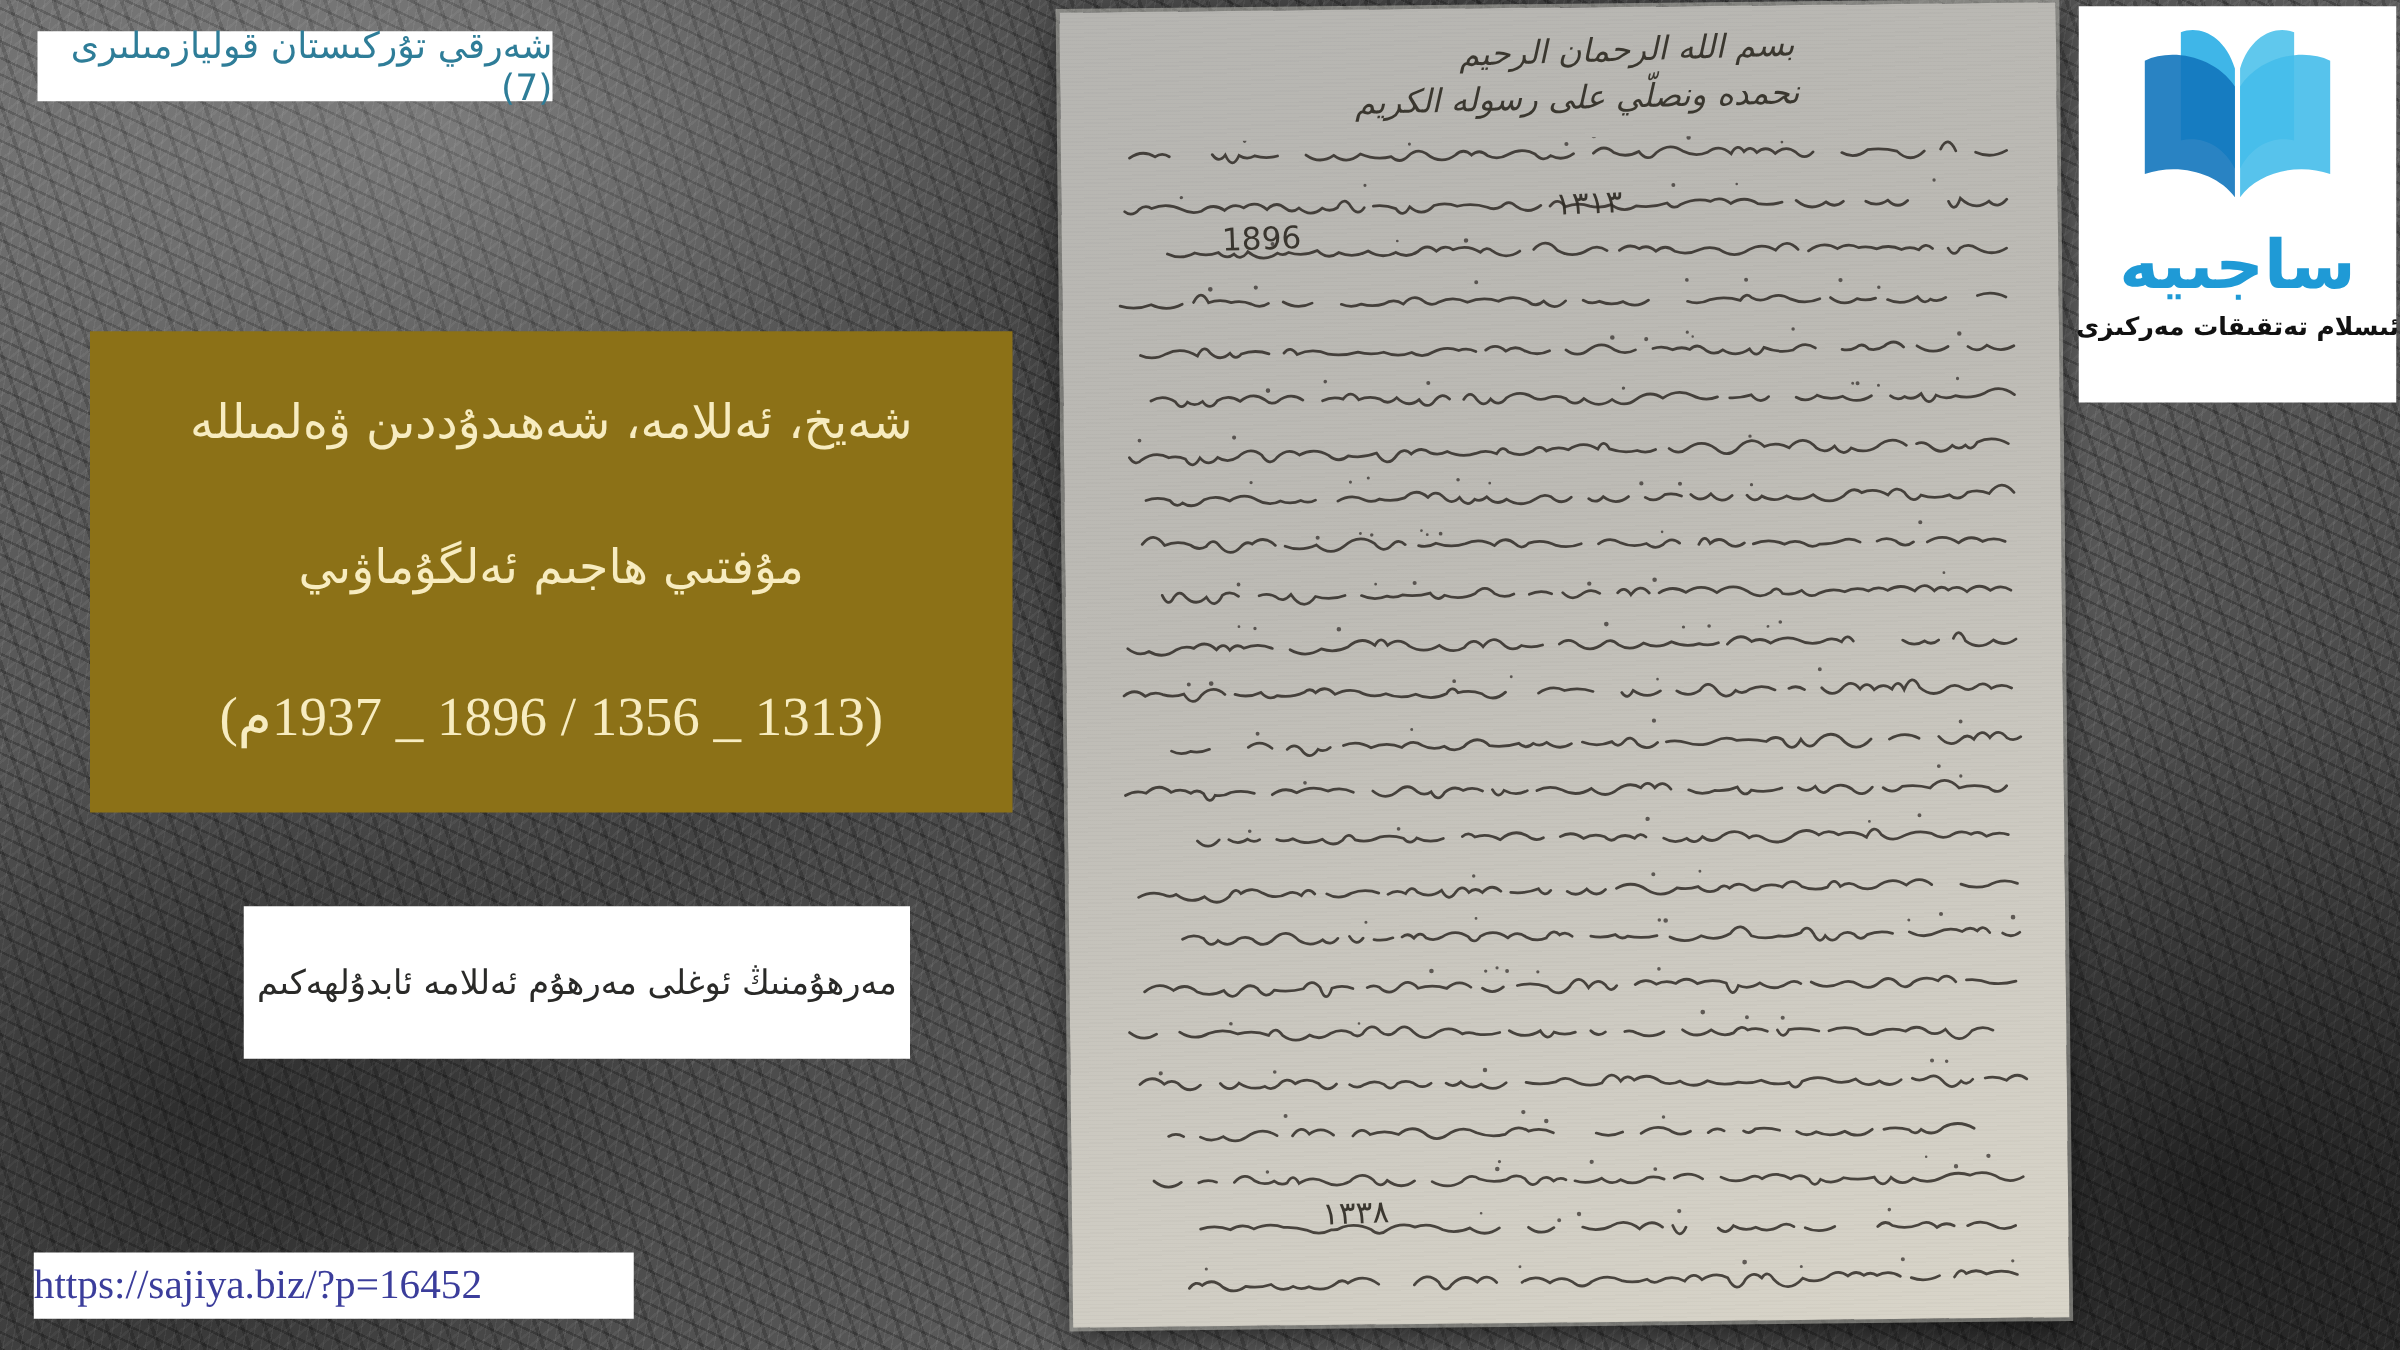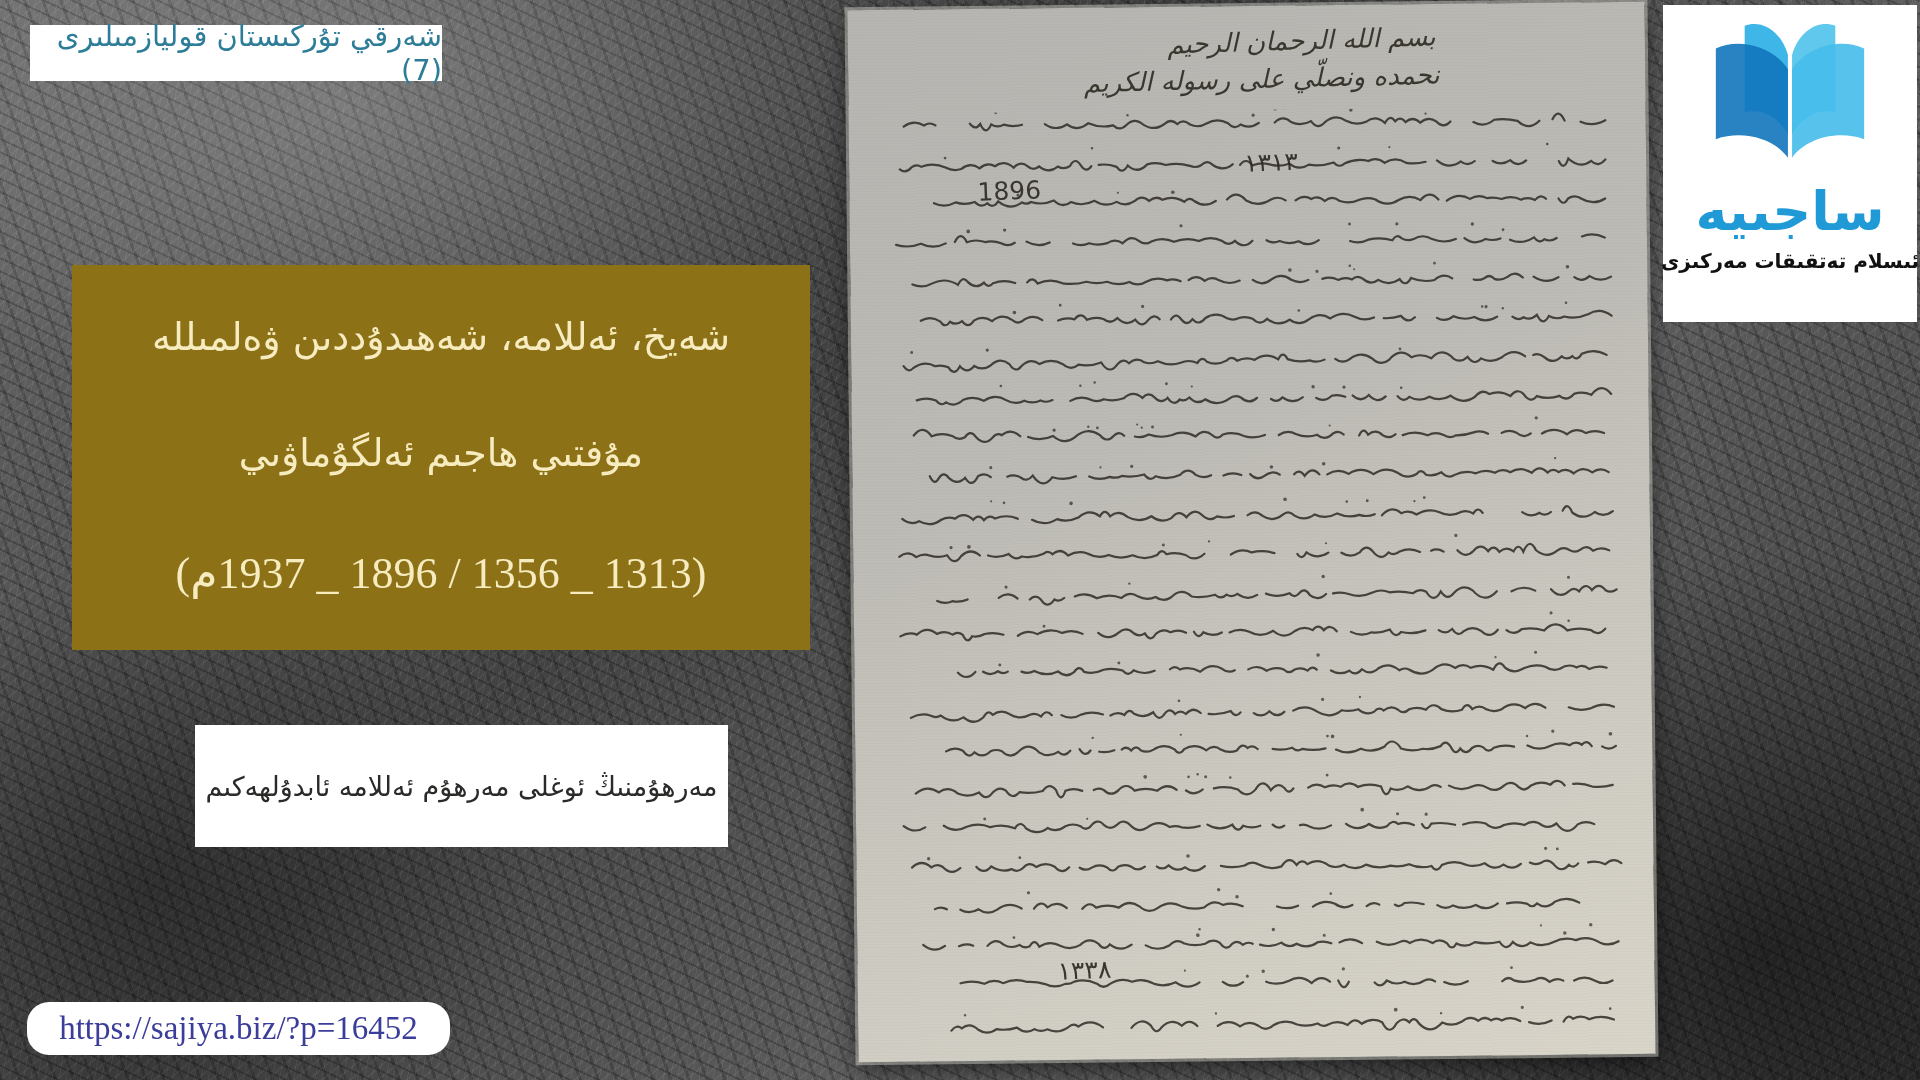--- a/index.html
+++ b/index.html
@@ -39,22 +39,22 @@
   .title-line.numbers{font-family:"Liberation Serif","DejaVu Sans",serif;font-size:44px;}
   
   .info-box{
     position:absolute;left:195px;top:690px;width:533px;height:122px;
     direction:rtl;display:flex;flex-direction:column;justify-content:space-evenly;align-items:center;
     color:#2a2a28;padding:6px 12px;box-sizing:border-box;margin-top:35px;
   }
   .info-line{font-size:27px;white-space:nowrap;}
   
   .url-banner{
-    position:absolute;left:27px;top:1002px;width:423px;height:53px;
-    display:flex;align-items:center;justify-content:center;border-radius:22px;
+    position:absolute;left:27px;top:1002px;width:480px;height:53px;
+    display:flex;align-items:center;justify-content:flex-start;
   }
   .url-banner a{
     color:#3b3d9b;text-decoration:none;
     font-family:"Liberation Serif","DejaVu Serif",serif;font-size:33px;
   }
   
   .manuscript{
     position:absolute;left:853px;top:6px;width:797px;height:1052px;
     transform:rotate(-0.6deg);
     background:

